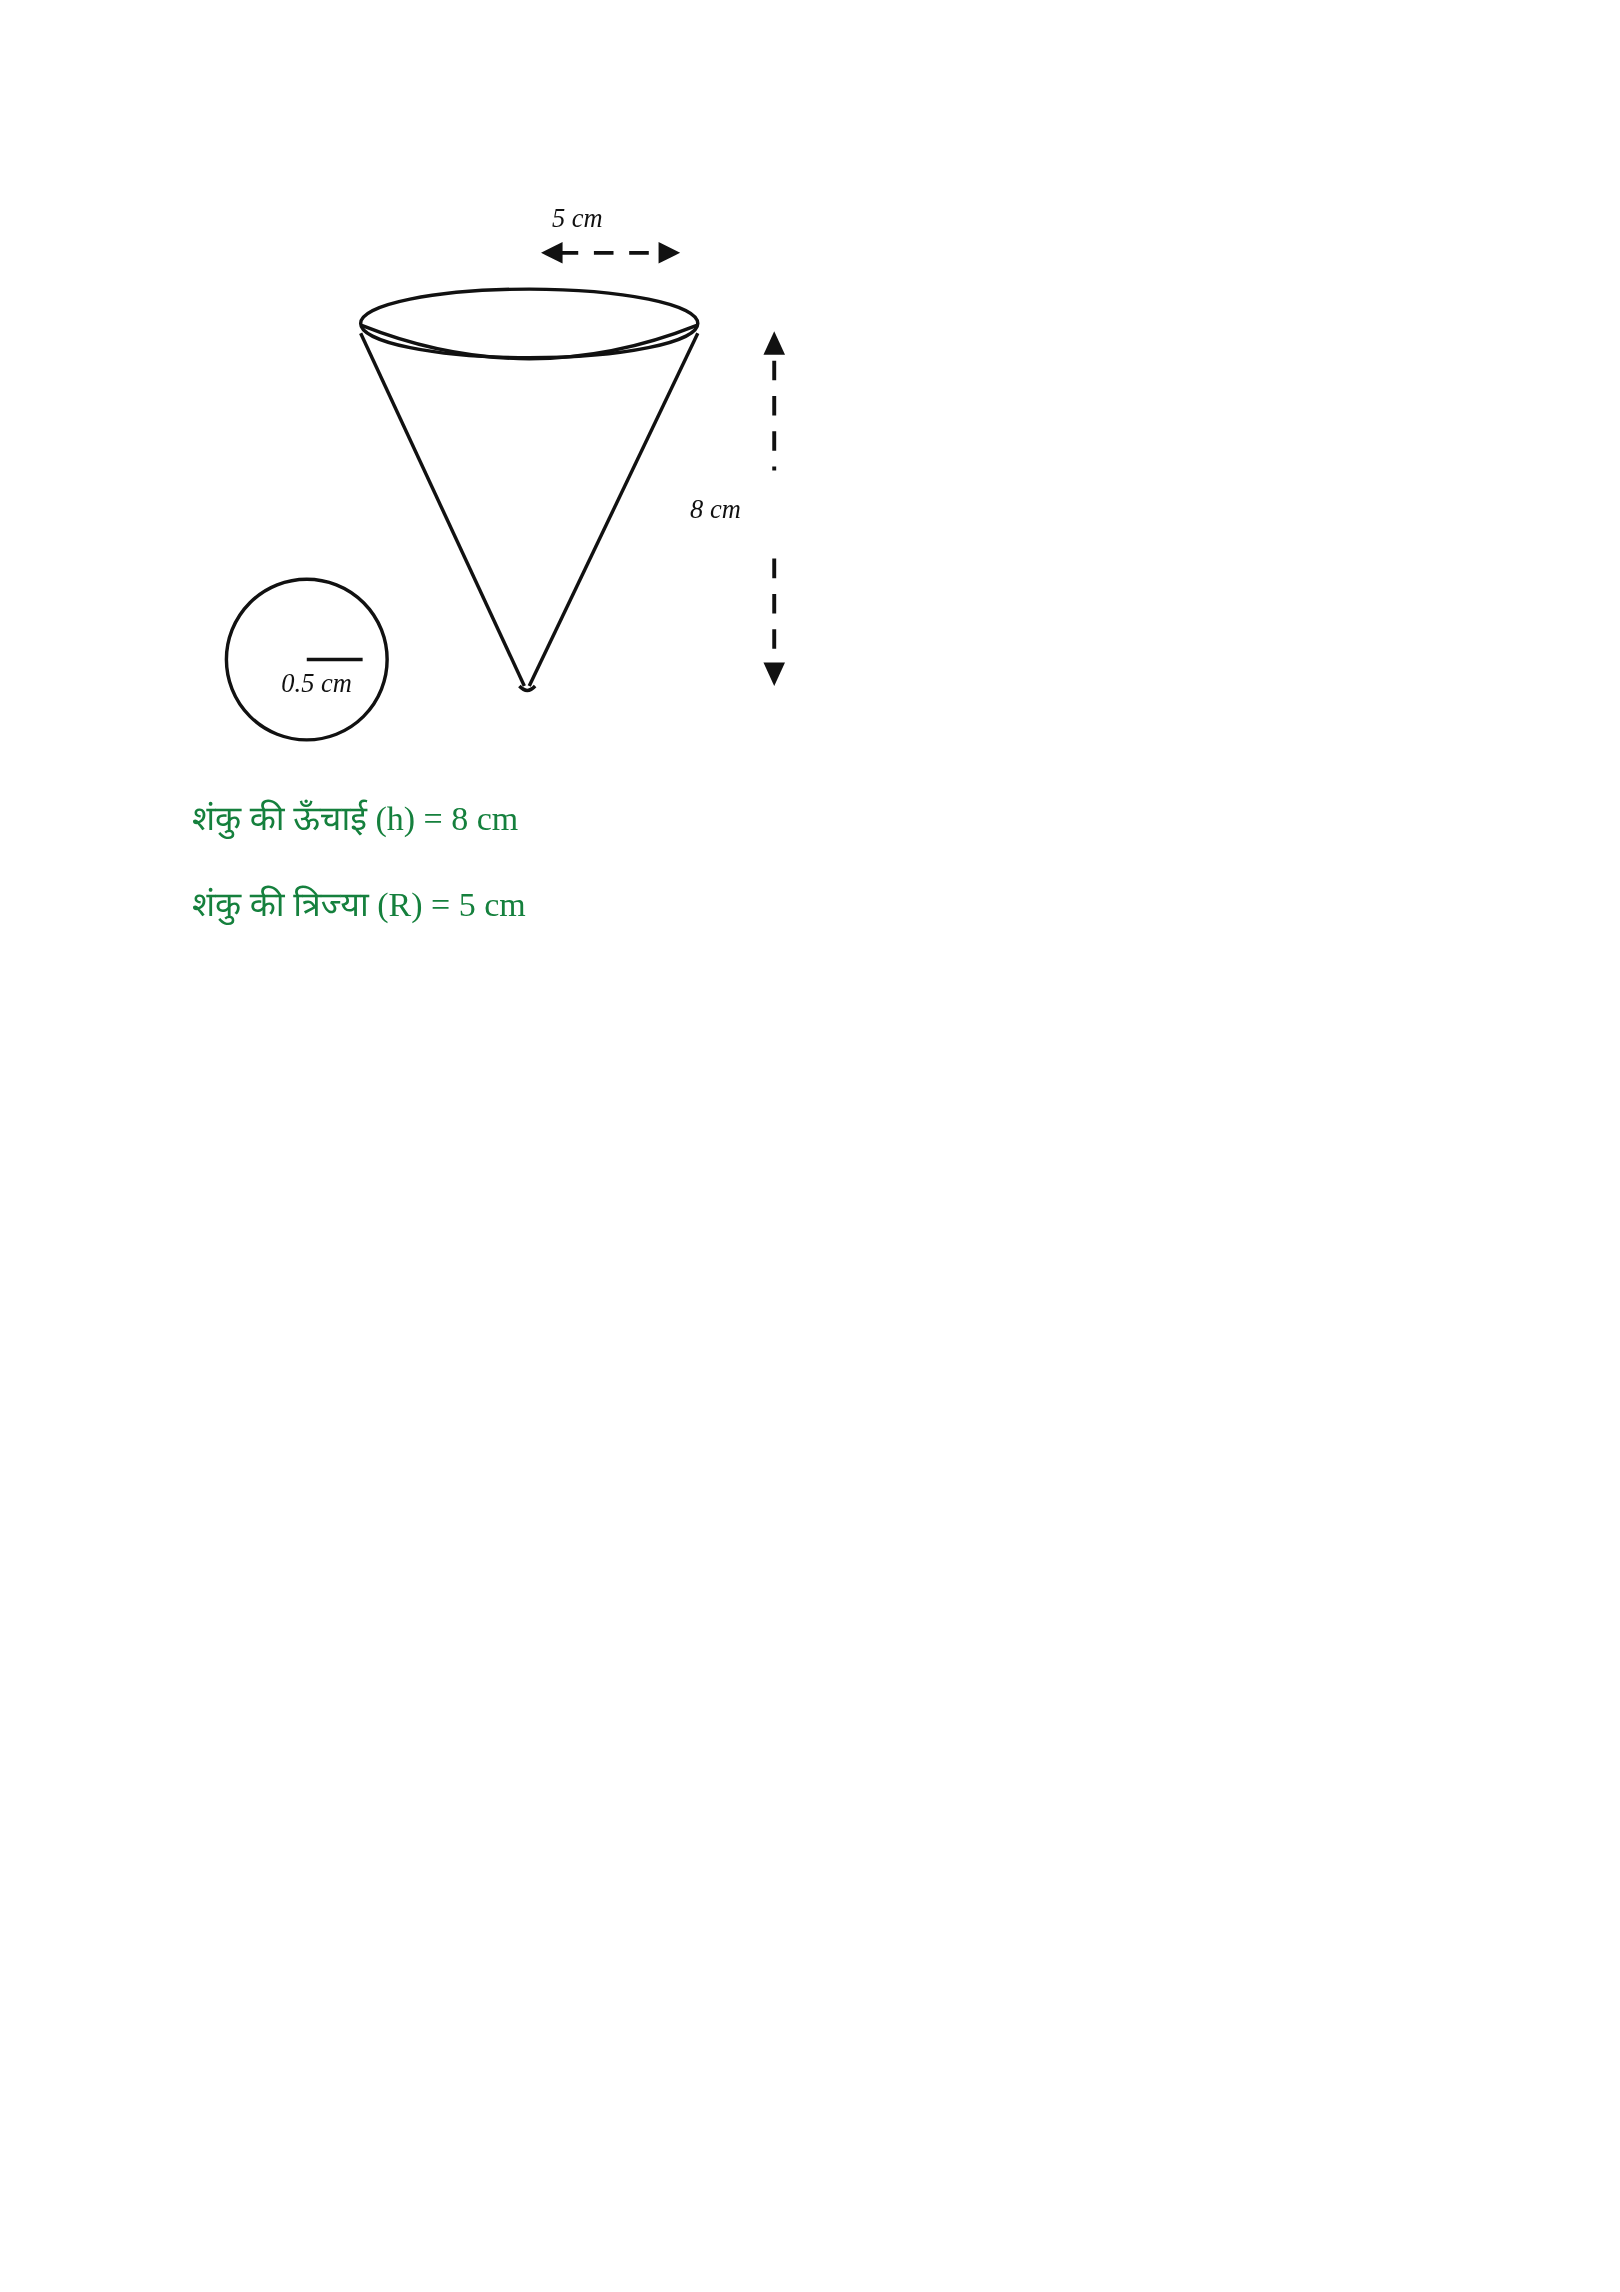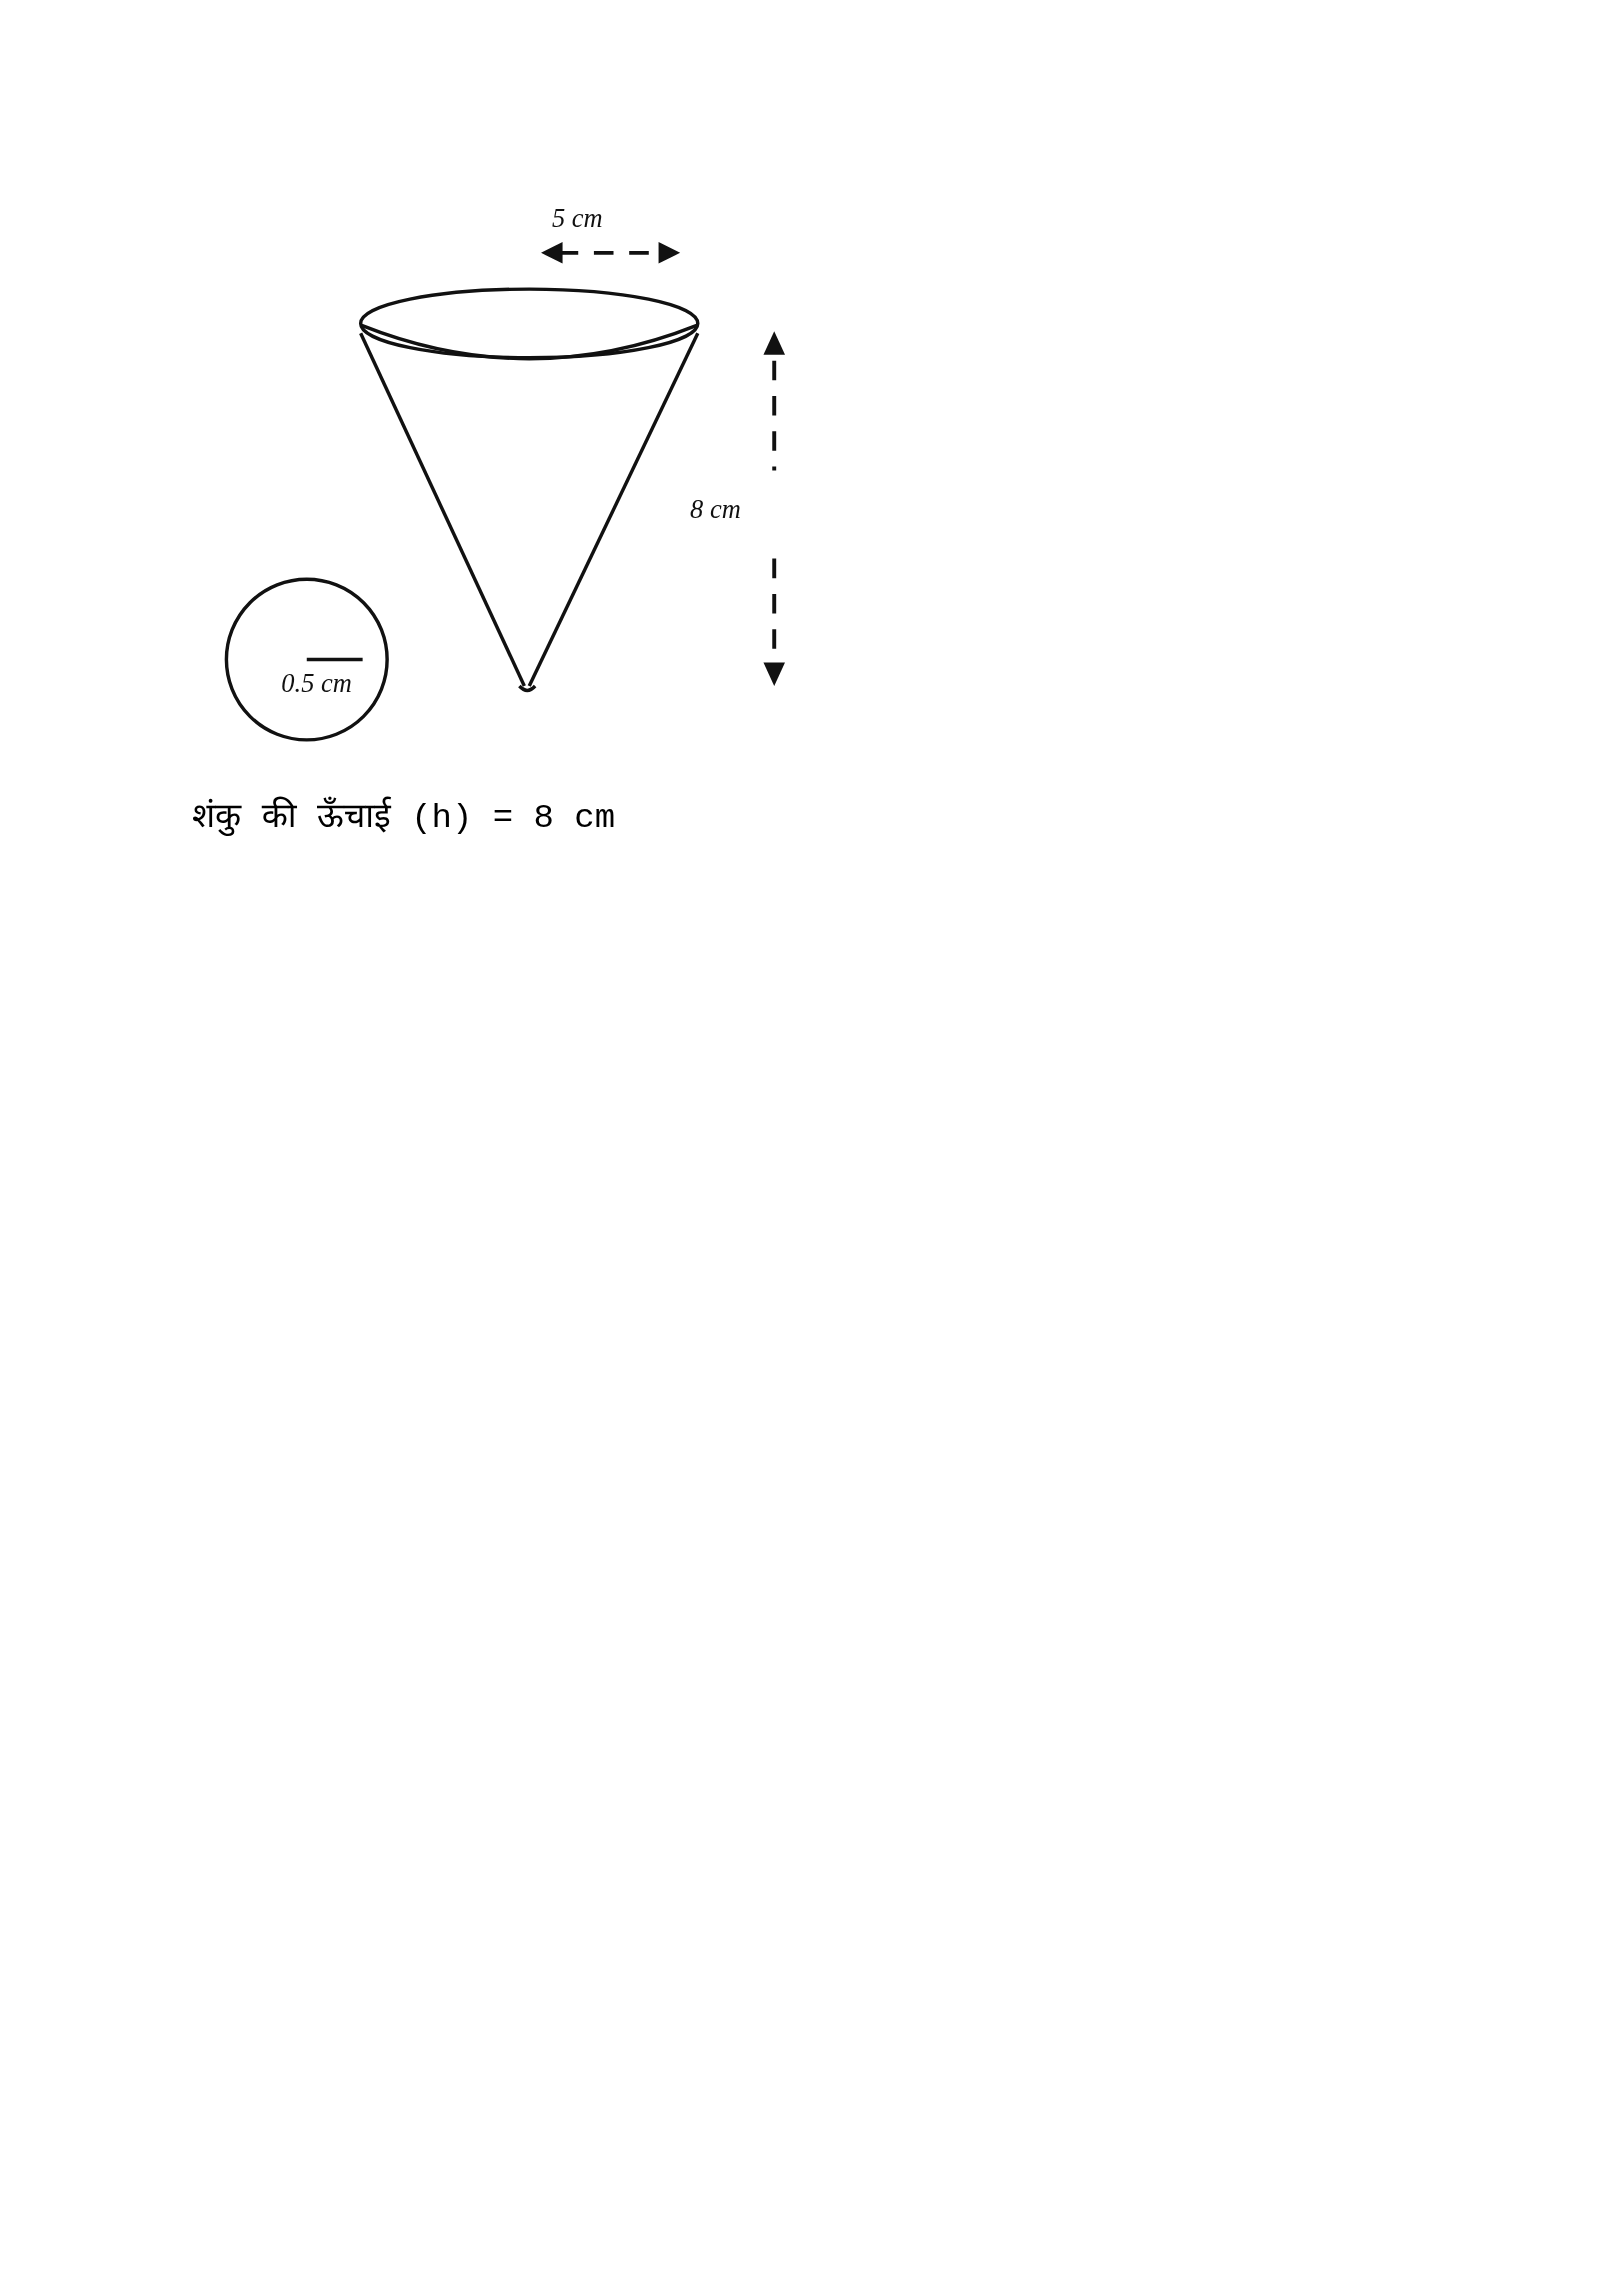--- a/index.html
+++ b/index.html
@@ -40,22 +40,22 @@
     position: absolute;
     left: 192px;
     top: 799px;
     width: 1176px;
   }
   .line {
     font-size: 34px;
     line-height: 1.15;
     margin: 0 0 47px 0;
     white-space: nowrap;
-    font-family: Liberation Mono, monospace;
-    color: #000000;
+    font-family: Liberation Serif, serif;
+    color: #15803d;
   }
 </style>
 </head>
 <body>
 
 <div id="figure">
   <svg width="1620" height="784" viewBox="0 0 1653 800" xmlns="http://www.w3.org/2000/svg">
 
     <g fill="none" stroke="#111111" stroke-width="3.5">
       <path d="M 368,340 L 535,700"></path>
@@ -87,14 +87,15 @@
     <text class="dim-label" x="730" y="529" text-anchor="middle">8 cm</text>
 
     <circle cx="313" cy="673" r="82" fill="none" stroke="#111111" stroke-width="3.5"></circle>
     <line x1="313" y1="673" x2="370" y2="673" stroke="#111111" stroke-width="3.5"></line>
     <text class="dim-label" x="323" y="706" text-anchor="middle">0.5 cm</text>
   </svg>
 </div>
 
 <div id="text-block">
   <p class="line">शंकु की ऊँचाई (h) = 8 cm</p>
+  <p class="line">शंकु की त्रिज्या (R) = 5 cm</p>
 </div>
 
 
 </body></html>

